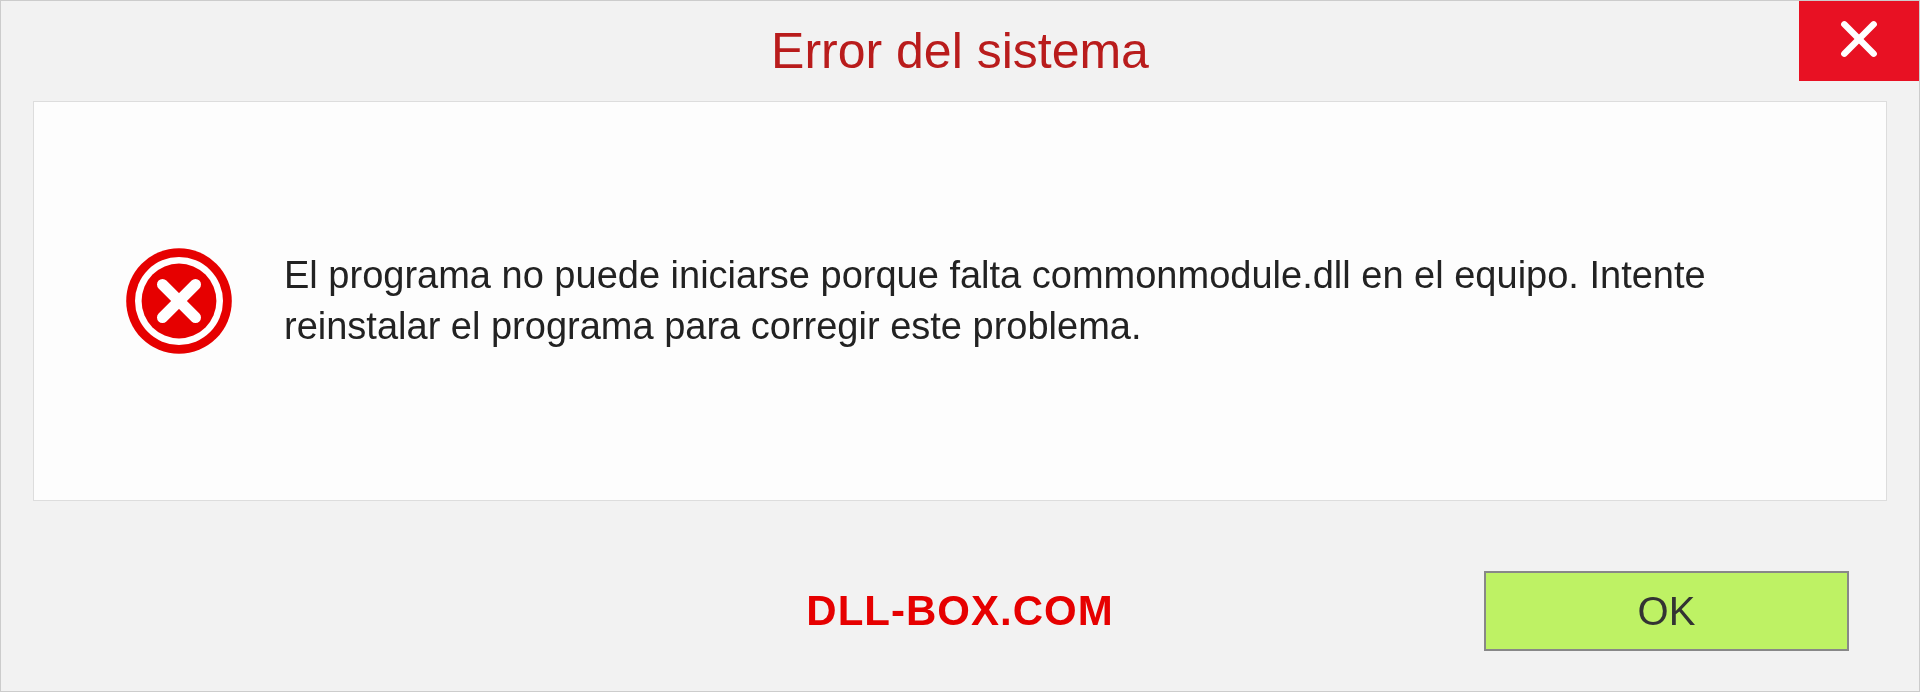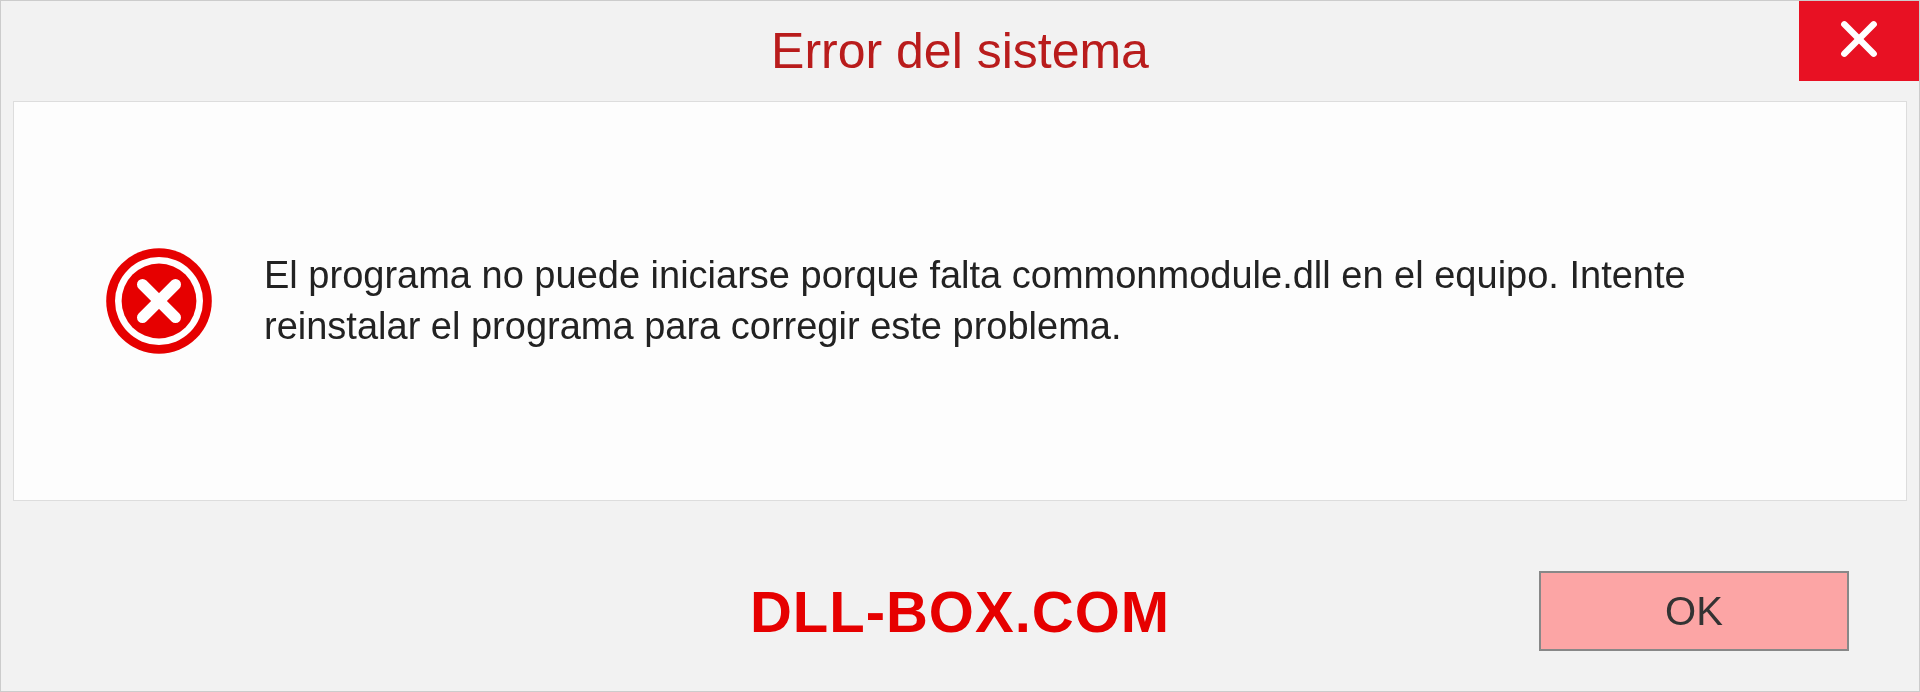--- a/index.html
+++ b/index.html
@@ -37,21 +37,21 @@
       display: flex;
       align-items: center;
       justify-content: center;
       cursor: pointer;
     }
     .close-btn svg {
       width: 44px;
       height: 44px;
     }
     .body-panel {
-      margin: 0 12px;
+      margin: 0 32px;
       background: #fdfdfd;
       border: 1px solid #ddd;
       height: 400px;
       display: flex;
       align-items: center;
       padding: 0 80px 0 90px;
     }
     .error-icon {
       flex-shrink: 0;
       width: 110px;
@@ -71,30 +71,30 @@
       height: 160px;
       display: flex;
       align-items: center;
       justify-content: flex-end;
       padding: 0 70px;
     }
     .watermark {
       position: absolute;
       left: 50%;
       transform: translateX(-50%);
-      font-size: 58px;
+      font-size: 42px;
       font-weight: 900;
       color: #e60000;
       letter-spacing: 1px;
       font-family: Arial, sans-serif;
     }
     .ok-btn {
-      width: 310px;
+      width: 365px;
       height: 80px;
-      background: #fca5a5;
+      background: #bef264;
       border: 2px solid #888;
       font-size: 40px;
       color: #333;
       display: flex;
       align-items: center;
       justify-content: center;
       cursor: pointer;
       font-family: inherit;
     }
   </style>

